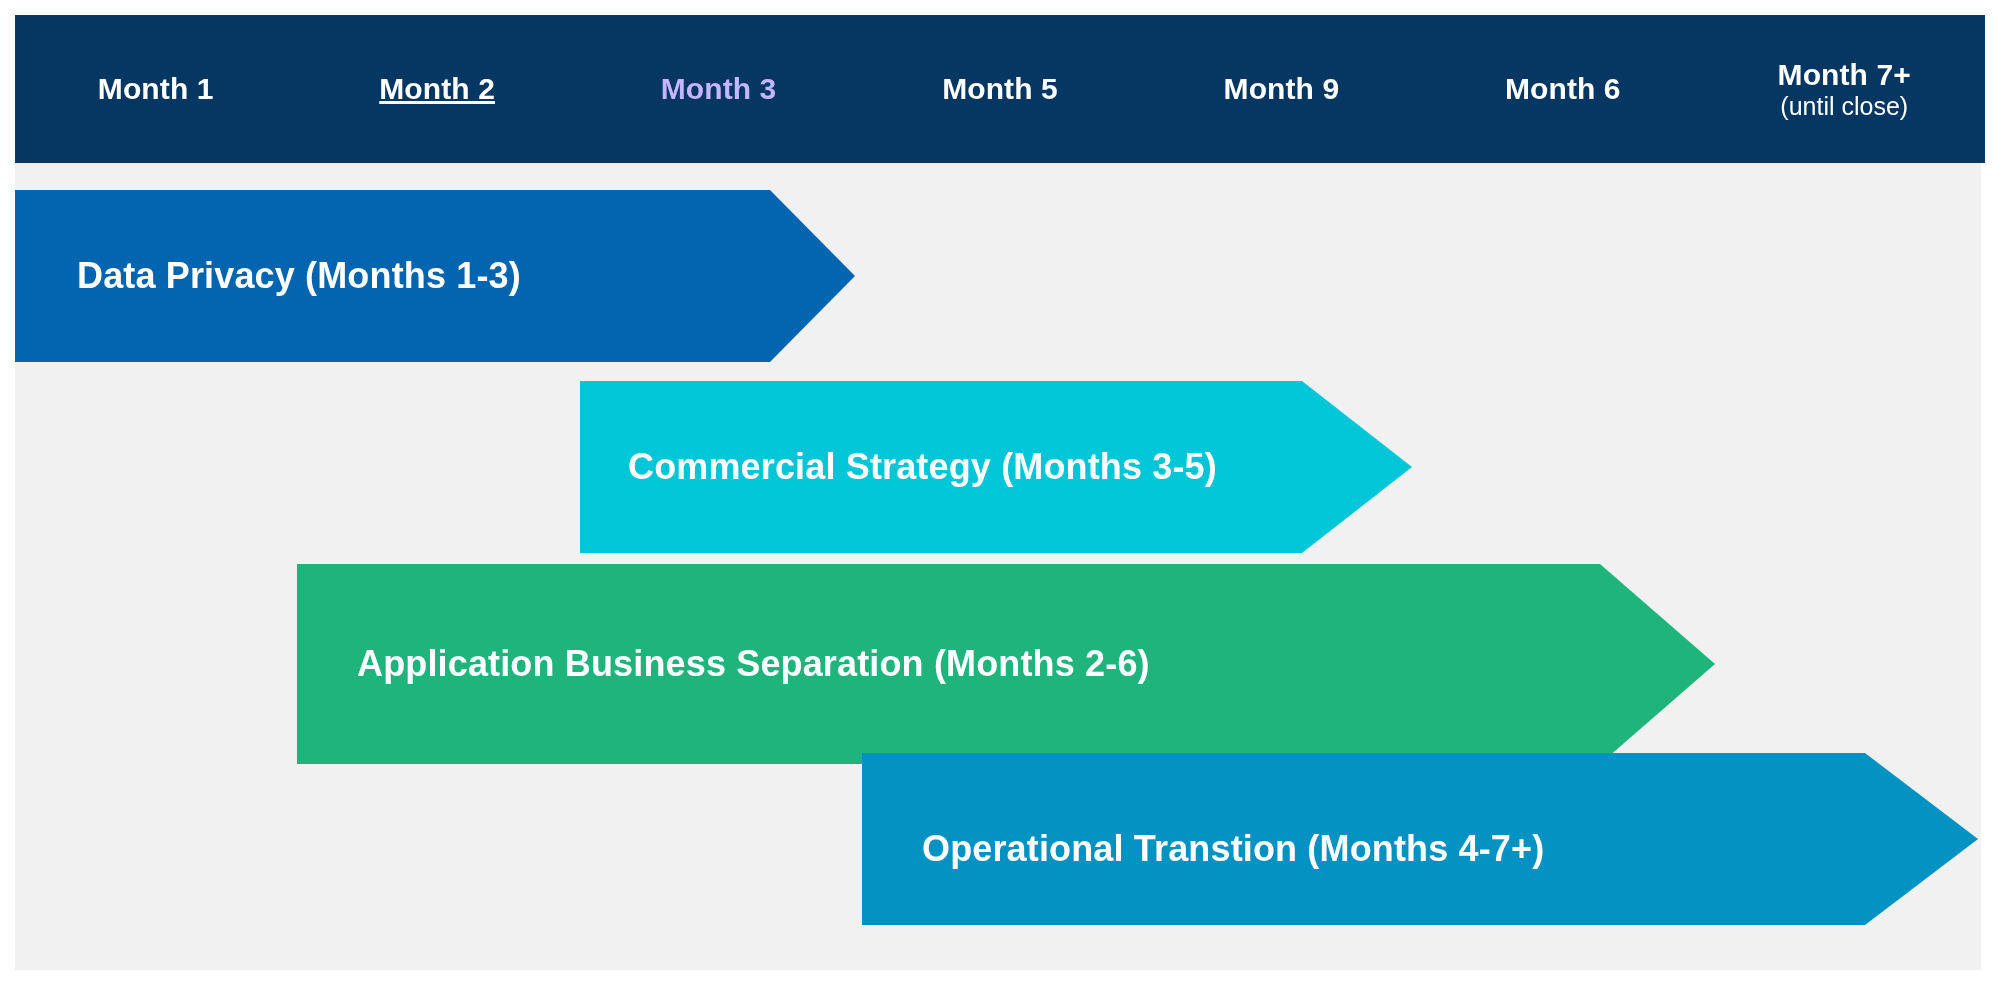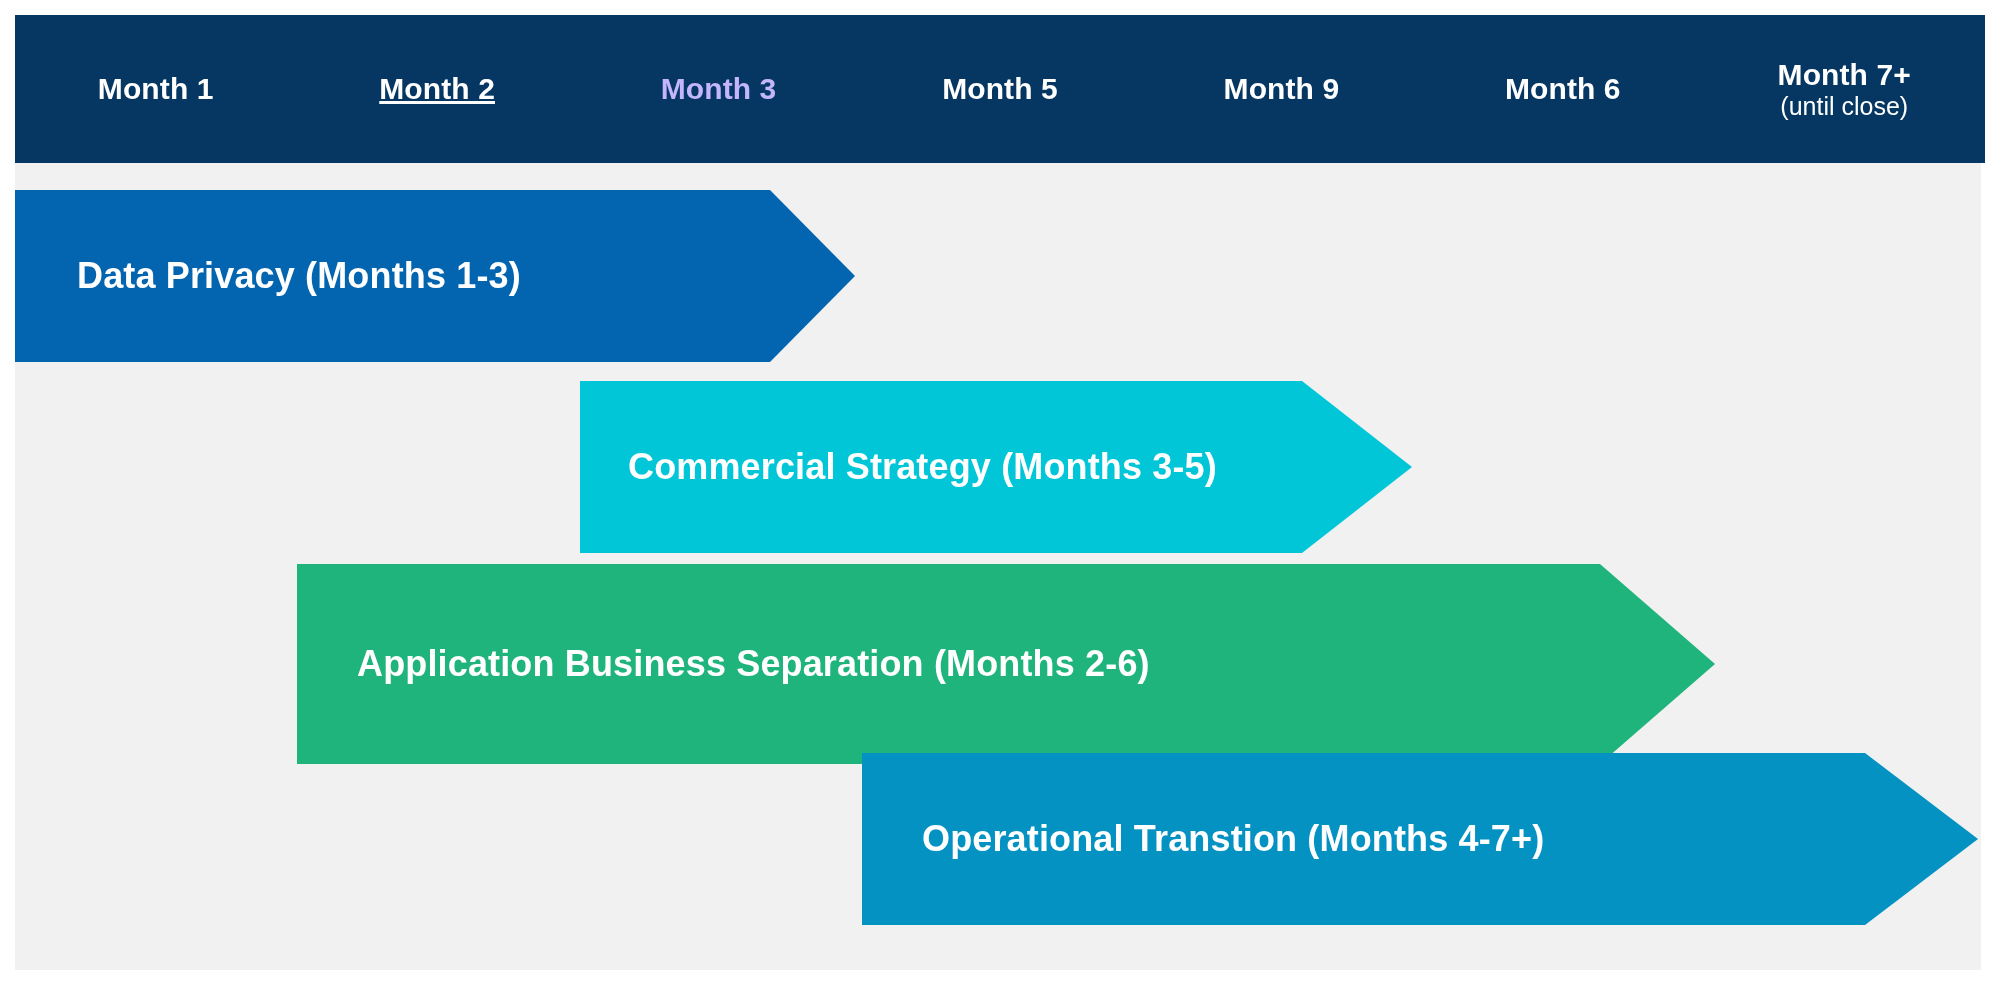--- a/index.html
+++ b/index.html
@@ -159,18 +159,18 @@
       <svg viewBox="0 0 1418 174" preserveAspectRatio="none">
         <polygon points="0,0 1303,0 1418,87 1303,174 0,174" fill="#1fb47c"></polygon>
       </svg>
       <div class="bar-label" style="left: 60px;">Application Business Separation (Months 2-6)</div>
     </div>
 
     <div class="bar" style="left: 862px; top: 753px; width: 1116px; height: 172px;">
       <svg viewBox="0 0 1116 172" preserveAspectRatio="none">
         <polygon points="0,0 1003,0 1116,86 1003,172 0,172" fill="#0392c2"></polygon>
       </svg>
-      <div class="bar-label" style="left: 60px;">Operational Transtion (Months 4-7+)</div>
+      <div class="bar-label" style="left: 60px; margin-top: 10px;">Operational Transtion (Months 4-7+)</div>
     </div>
 
   </div>
 
 </div>
 
 </body></html>

